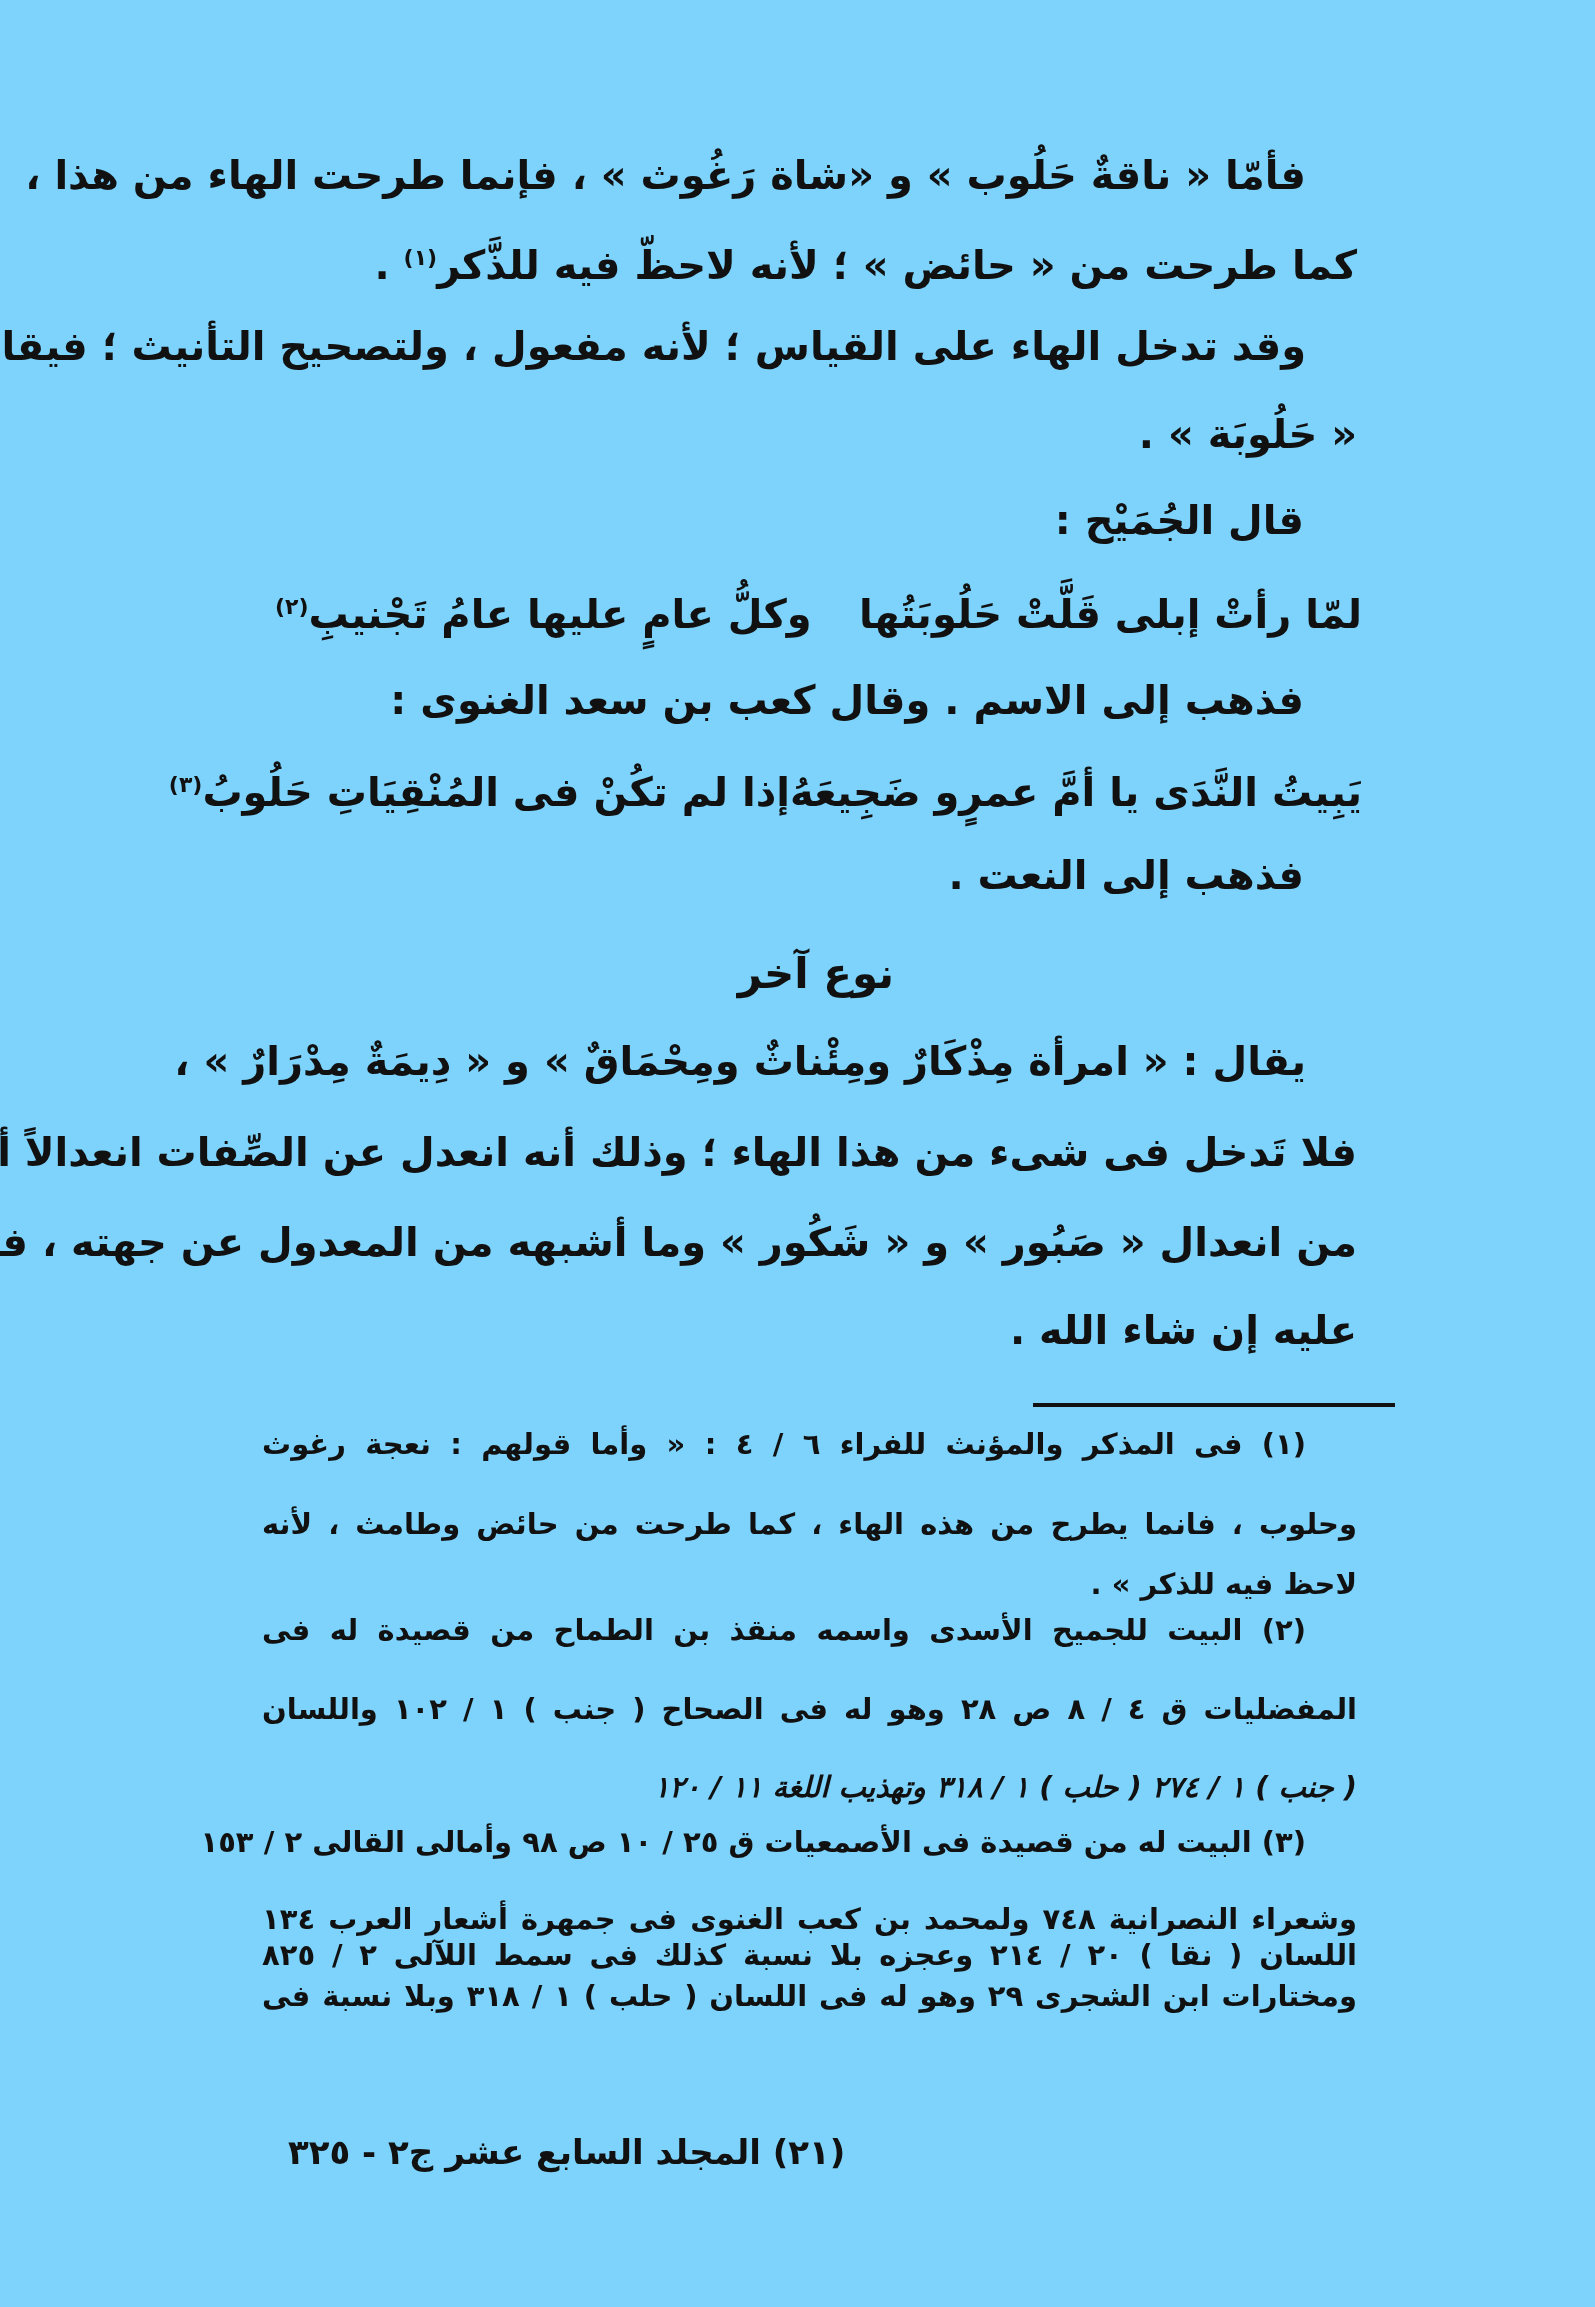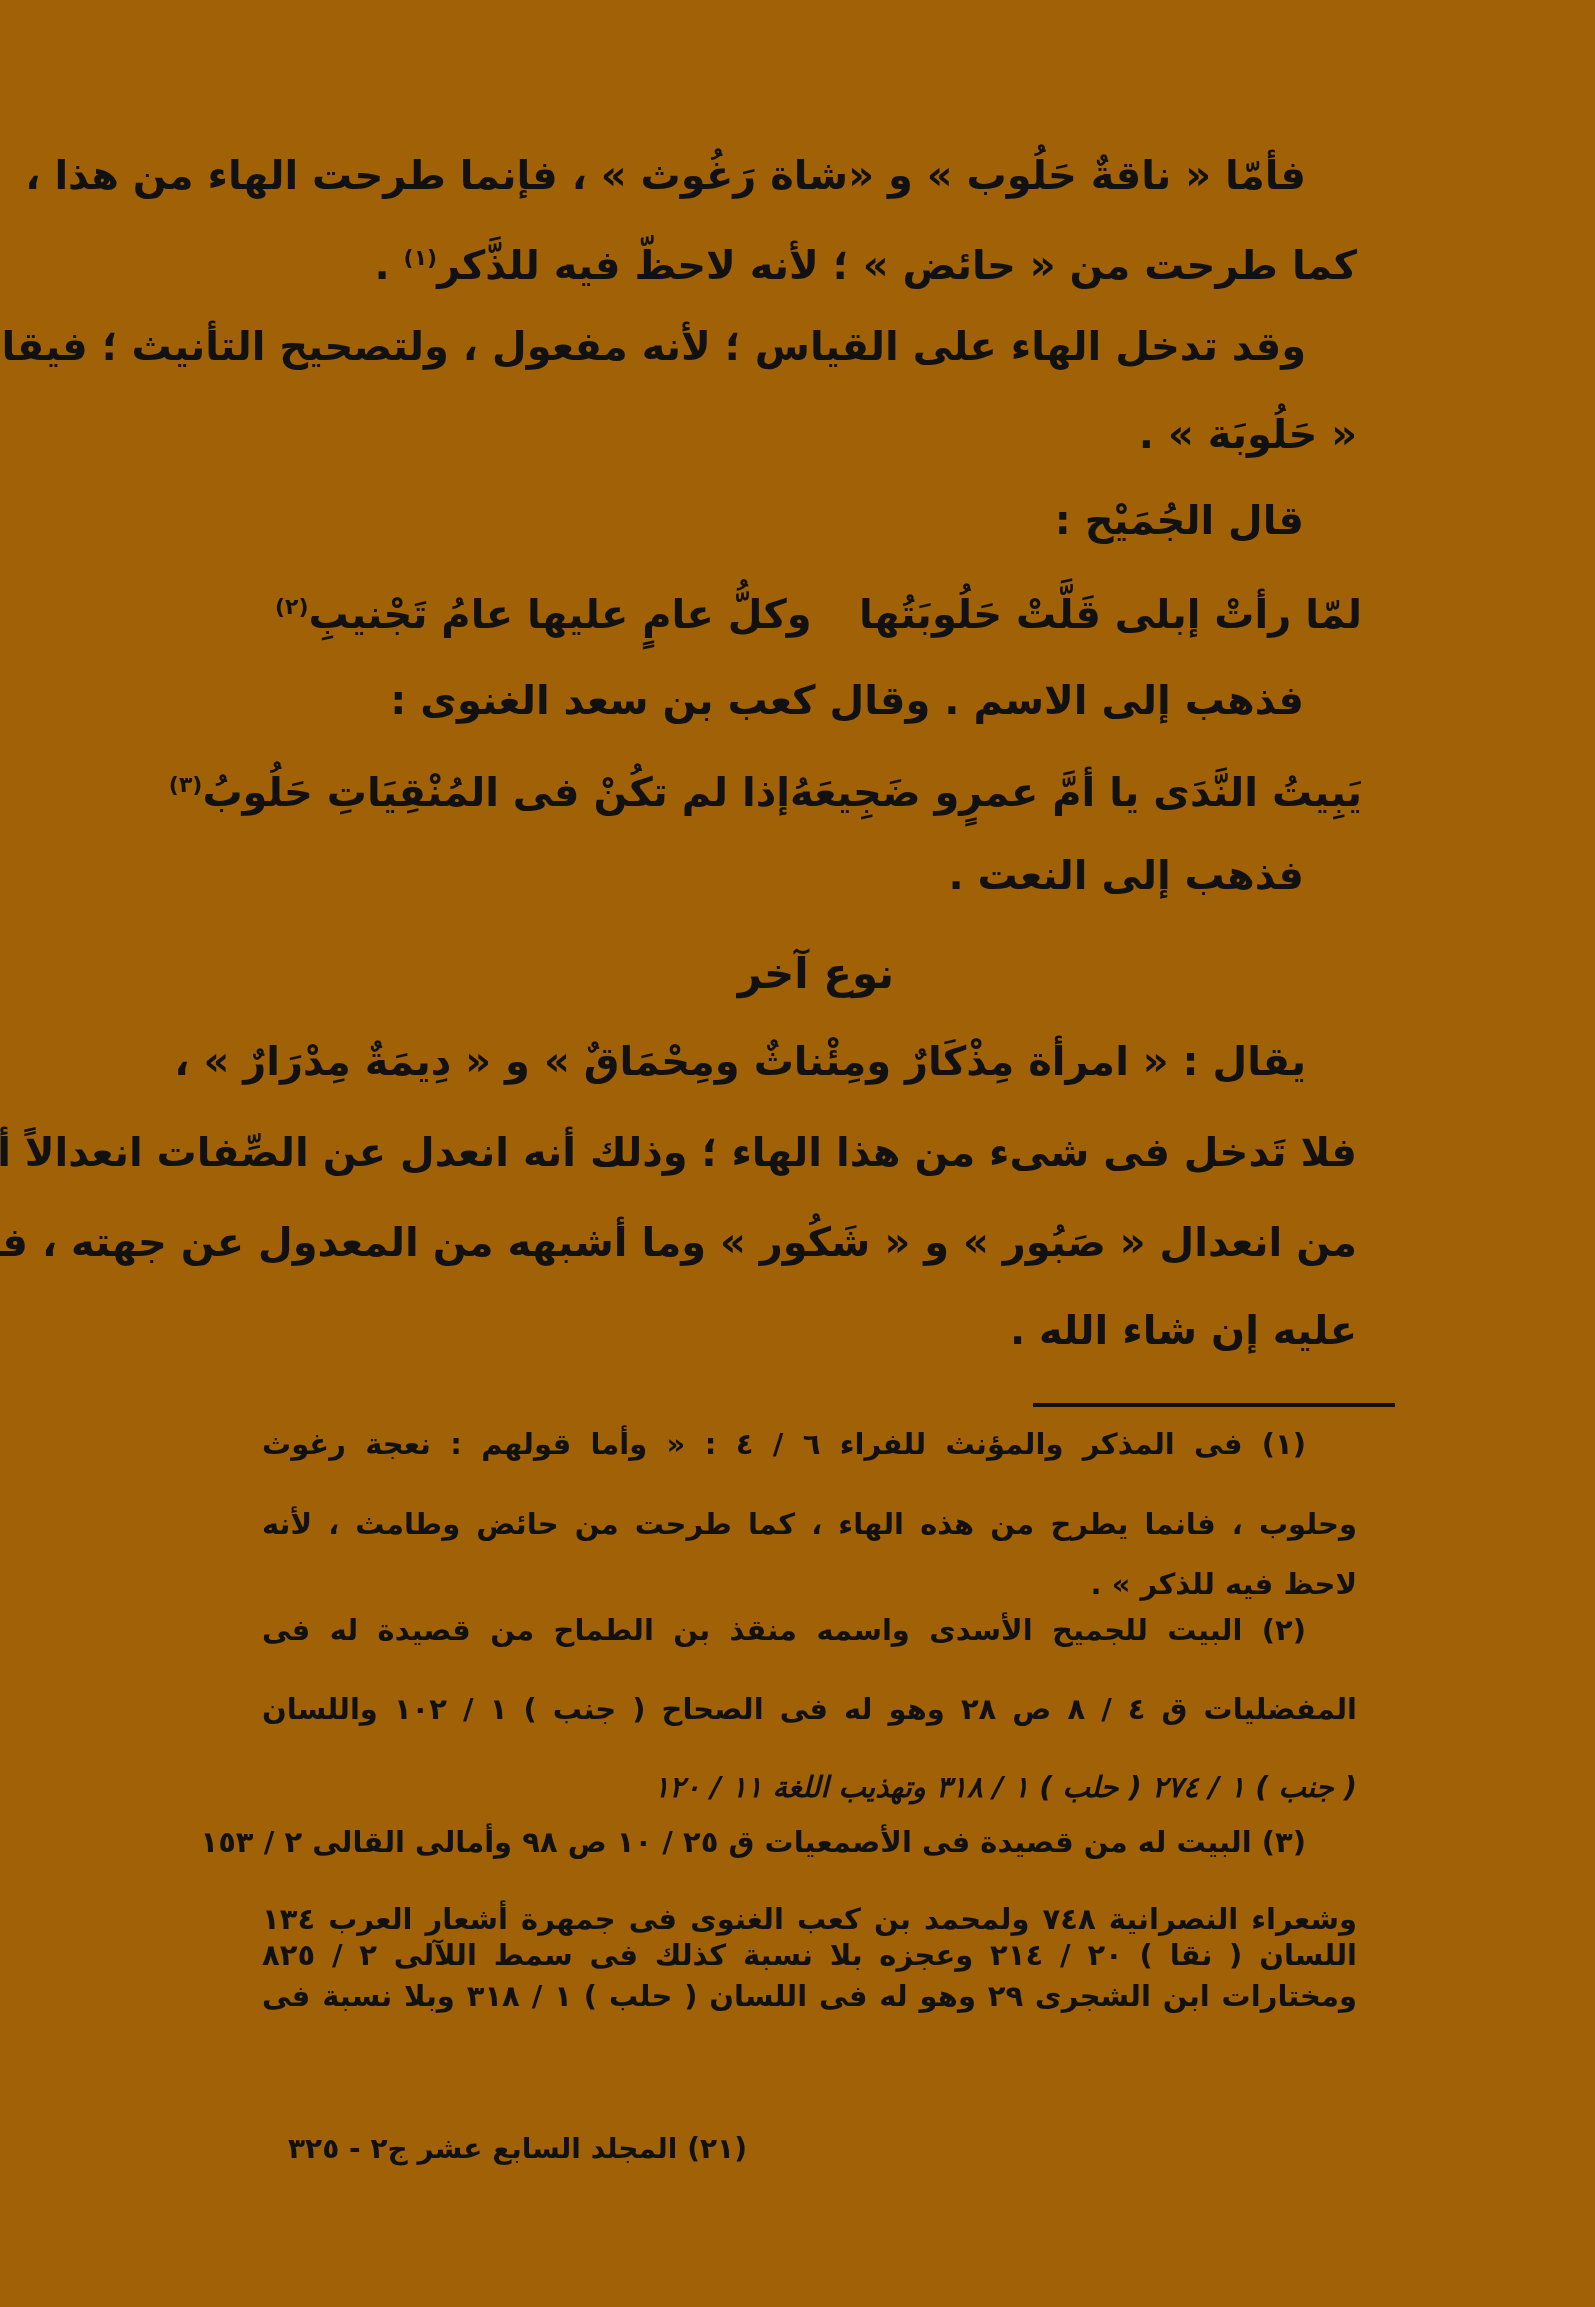--- a/index.html
+++ b/index.html
@@ -1,35 +1,35 @@
 <!DOCTYPE html>
 <html style="font-size:13.7px"><head>
 <meta charset="utf-8">
 <style>
   html, body { margin: 0; padding: 0; background: #ffffff; }
   body {
     width: 1596px; height: 2307px; position: relative; overflow: hidden;
     font-family: "DejaVu Sans", sans-serif; color: #111111;
   }
-  .page { position: absolute; left: 0; top: 0; width: 1596px; height: 2307px; background: #a16207; }
+  .page { position: absolute; left: 0; top: 0; width: 1596px; height: 2307px; background: #7dd3fc; }
   .line {
     position: absolute; direction: rtl; unicode-bidi: embed; white-space: nowrap;
     font-family: "DejaVu Sans", sans-serif; font-weight: bold; line-height: 1;
   }
   .main { font-size: 40px; }
   .note { font-size: 29px; }
   .heading { font-size: 42px; }
   .justify { text-align: justify; text-align-last: justify; }
   .verse-row {
     position: absolute; direction: rtl; display: flex; justify-content: space-between;
     font-family: "DejaVu Sans", sans-serif; font-weight: bold; font-size: 40px; white-space: nowrap;
   }
   sup { font-size: 22px; vertical-align: super; }
   .separator { position: absolute; height: 4.3px; background: #111111; }
-  .footer-line { position: absolute; direction: rtl; font-family: "DejaVu Sans", sans-serif; font-weight: bold; font-size: 28px; white-space: nowrap; }
+  .footer-line { position: absolute; direction: rtl; font-family: "DejaVu Sans", sans-serif; font-weight: bold; font-size: 34px; white-space: nowrap; }
 </style>
 </head>
 <body>
 
 <div class="page">
 
   <div class="line main justify" style="left:262px; top:155px; width:1044px;">فأمّا « ناقةٌ حَلُوب » و «شاة رَغُوث » ، فإنما طرحت الهاء من هذا ،</div>
   <div class="line main" style="right:239px; top:245px;"><span>كما طرحت من « حائض » ؛ لأنه لاحظّ فيه للذَّكر</span><sup>(١)</sup><span> .</span></div>
 
   <div class="line main justify" style="left:262px; top:326px; width:1044px;">وقد تدخل الهاء على القياس ؛ لأنه مفعول ، ولتصحيح التأنيث ؛ فيقال :</div>

